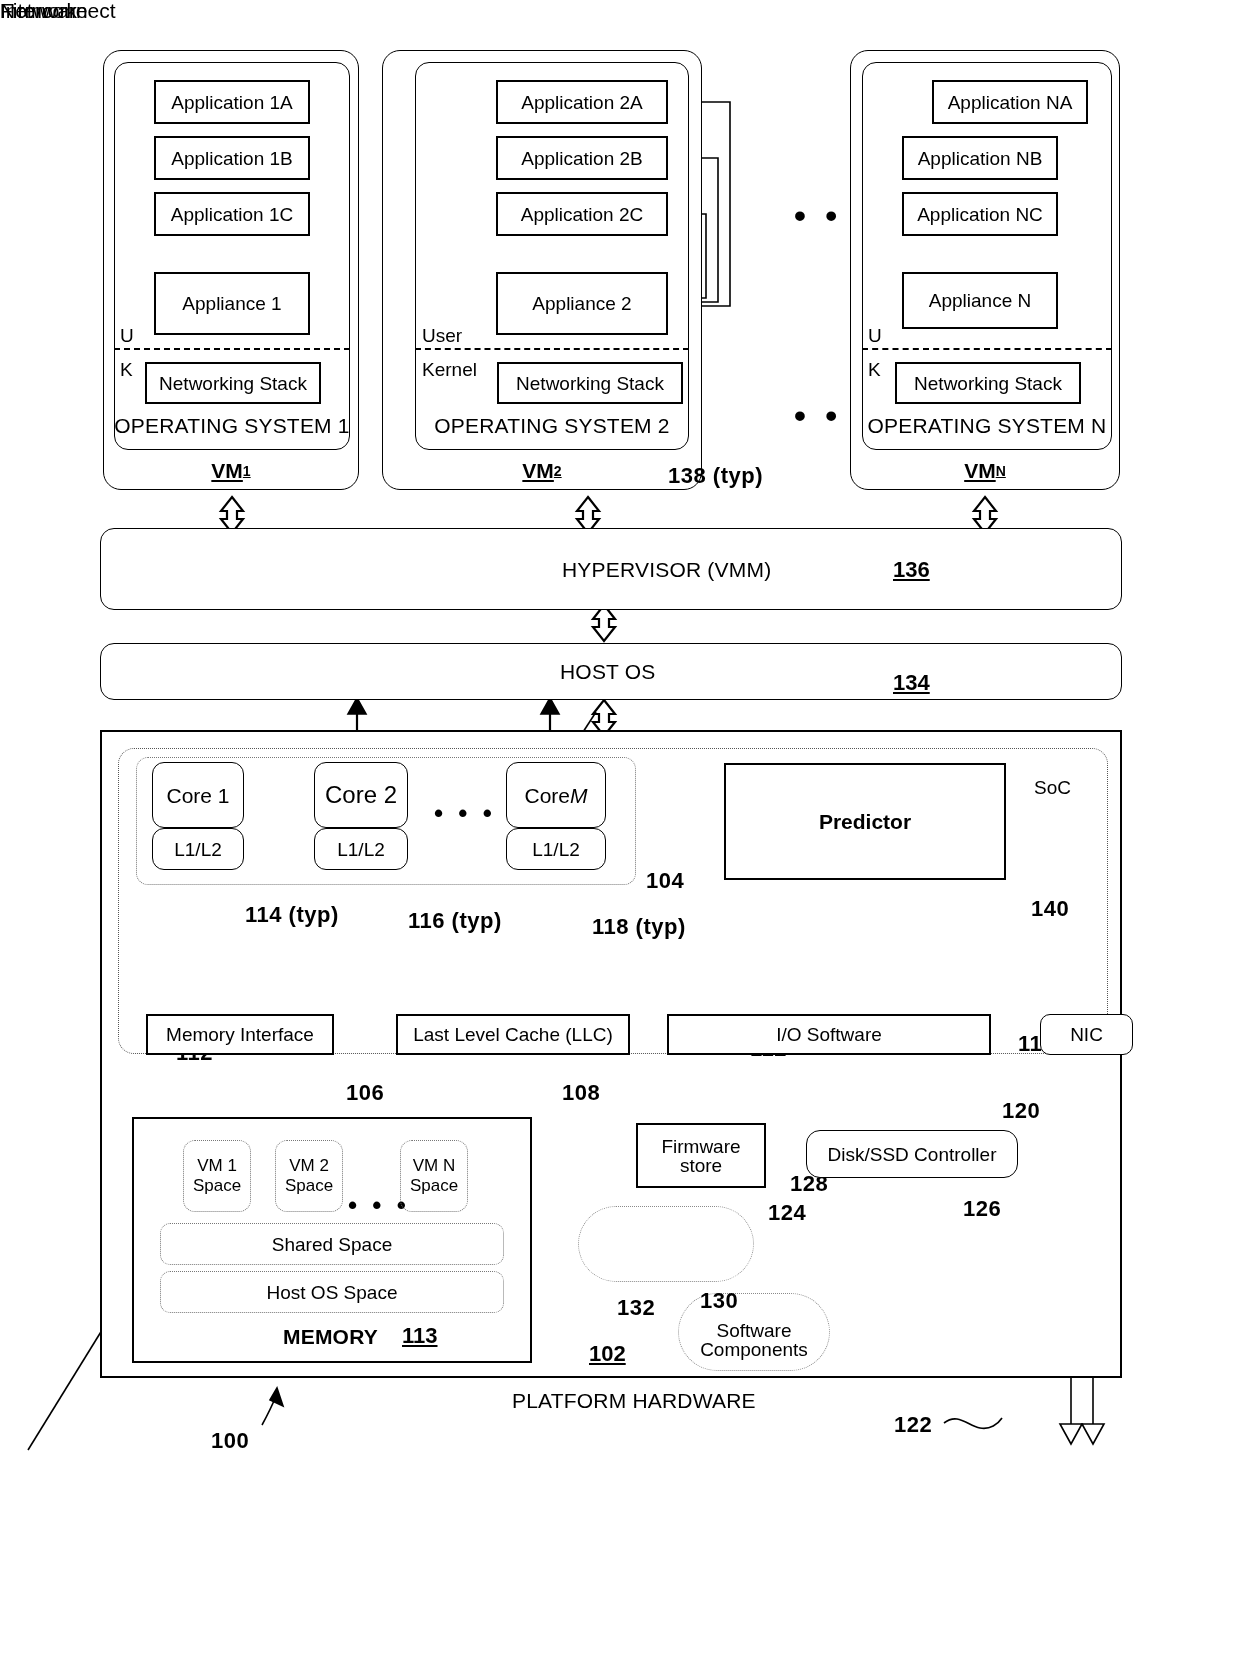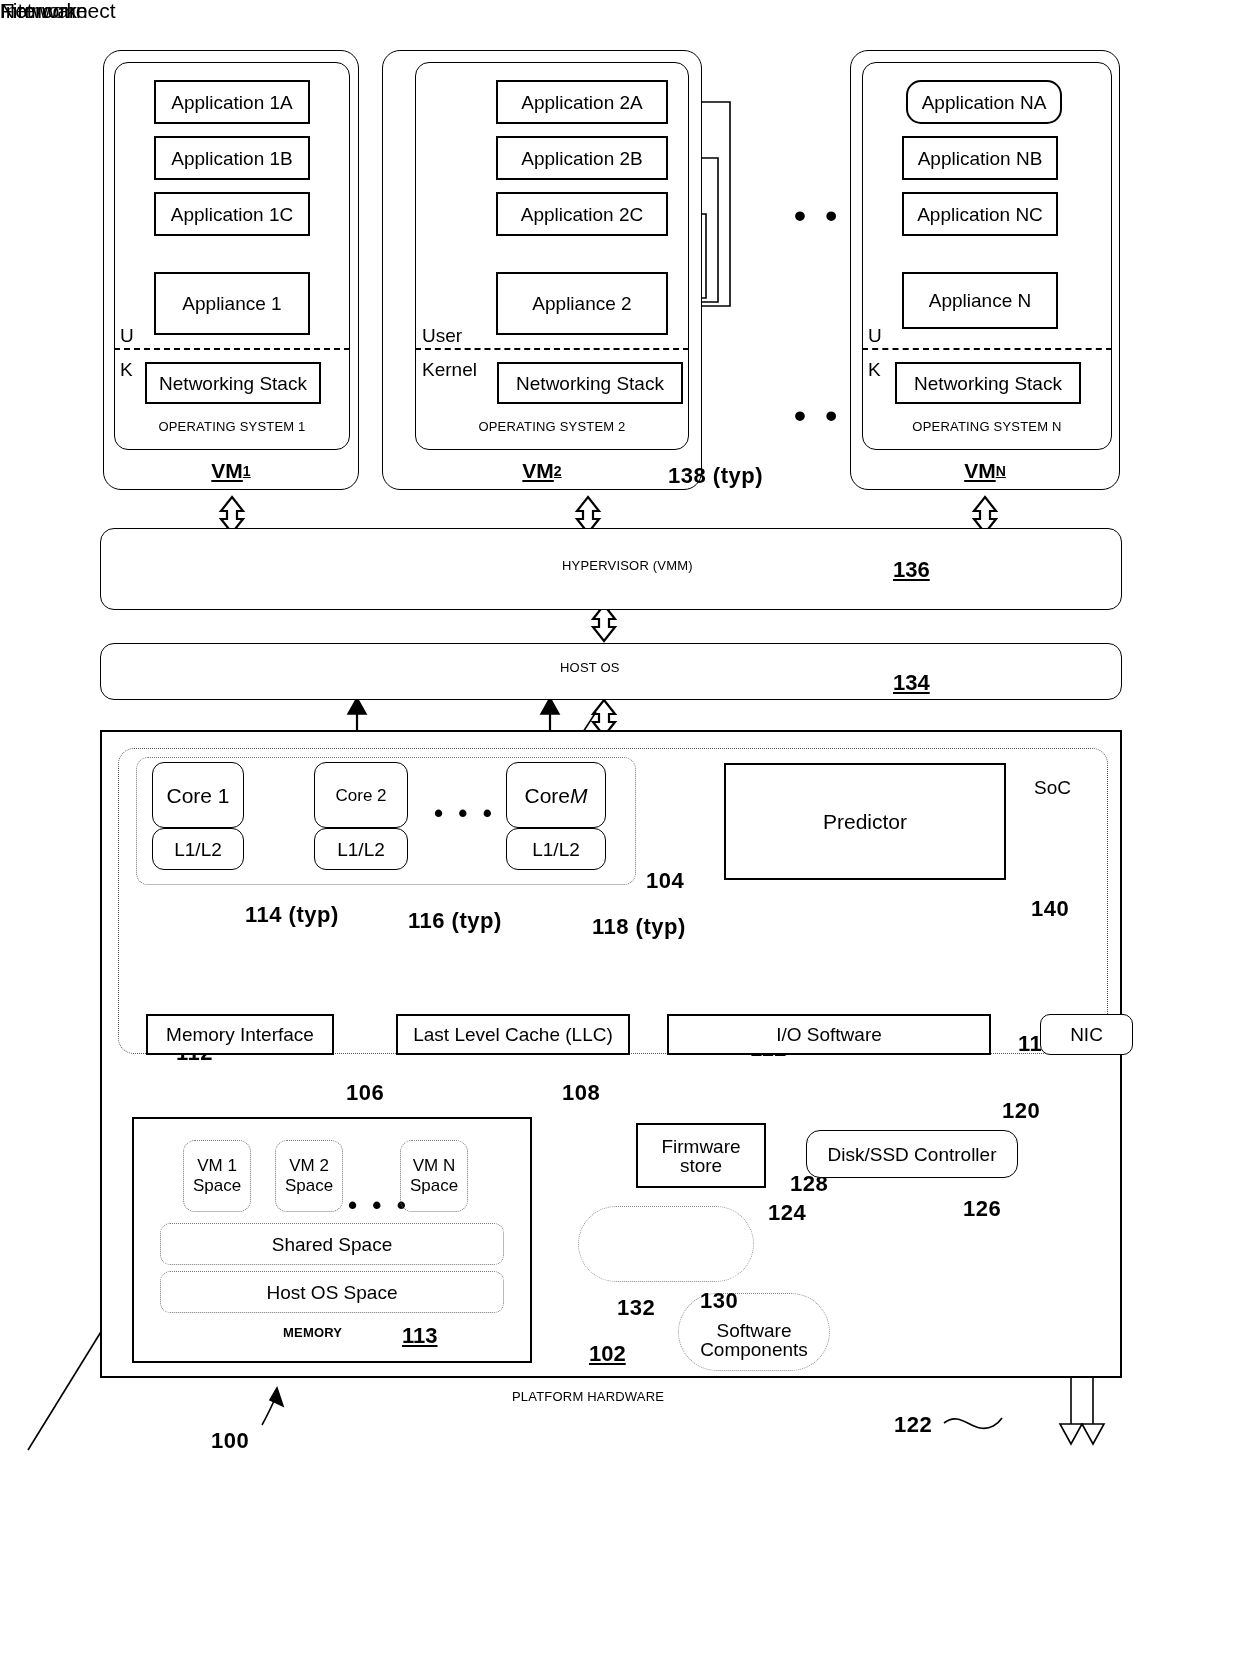--- a/index.html
+++ b/index.html
@@ -37,21 +37,21 @@
   .dot-round{
     border:1.5px dotted #777;
     border-radius:12px;
     background:transparent;
   }
 
   .lbl{font-size:19px;line-height:1;white-space:nowrap;}
   .lbl-sm{font-size:17px;}
   .num{font-size:22px;font-weight:bold;letter-spacing:.5px;}
   .num-u{font-size:22px;font-weight:bold;text-decoration:underline;}
-  .caps{font-size:13px;letter-spacing:.2px;}
+  .caps{font-size:21px;letter-spacing:.2px;}
   .ital{font-style:italic;}
 
   
   .userkernel{
     border-top:2px dashed #000;
     height:0;
   }
 
   svg{display:block;overflow:visible;}
   .dots{
@@ -321,21 +321,21 @@
   </div>
 
   <div class="abs num" style="left:668px;top:463px;">138 (typ)</div>
 
   <div class="abs dots" style="left:794px;top:198px;">• • •</div>
   <div class="abs dots" style="left:794px;top:398px;">• • •</div>
 
   <div class="abs rbox rbox-l" style="left:850px;top:50px;width:270px;height:440px;"></div>
   <div class="abs rbox" style="left:862px;top:62px;width:250px;height:388px;"></div>
 
-  <div class="abs box ctr" style="left:906px;top:80px;width:156px;height:44px;border-radius:15px;">
+  <div class="abs box ctr" style="left:932px;top:80px;width:156px;height:44px;">
     <span class="lbl">Application NA</span>
   </div>
   <div class="abs box ctr" style="left:902px;top:136px;width:156px;height:44px;">
     <span class="lbl">Application NB</span>
   </div>
   <div class="abs box ctr" style="left:902px;top:192px;width:156px;height:44px;">
     <span class="lbl">Application NC</span>
   </div>
   <div class="abs box ctr" style="left:902px;top:272px;width:156px;height:57px;">
     <span class="lbl">Appliance N</span>
@@ -375,39 +375,39 @@
   <div class="abs dot-round" style="left:136px;top:757px;width:500px;height:128px;"></div>
 
   <div class="abs rbox ctr" style="left:152px;top:762px;width:92px;height:66px;border-radius:12px;">
     <span class="lbl" style="font-size:21px;">Core 1</span>
   </div>
   <div class="abs rbox ctr" style="left:152px;top:828px;width:92px;height:42px;border-radius:12px;">
     <span class="lbl">L1/L2</span>
   </div>
 
   <div class="abs rbox ctr" style="left:314px;top:762px;width:94px;height:66px;border-radius:12px;">
-    <span class="lbl" style="font-size:17px;">Core 2</span>
+    <span class="lbl" style="font-size:24px;">Core 2</span>
   </div>
   <div class="abs rbox ctr" style="left:314px;top:828px;width:94px;height:42px;border-radius:12px;">
     <span class="lbl">L1/L2</span>
   </div>
 
   <div class="abs dots-sm" style="left:434px;top:800px;">• • •</div>
 
   <div class="abs rbox ctr" style="left:506px;top:762px;width:100px;height:66px;border-radius:12px;">
     <span class="lbl" style="font-size:21px;">Core </span>
       <span class="lbl ital" style="font-size:21px;">M</span>
   </div>
   <div class="abs rbox ctr" style="left:506px;top:828px;width:100px;height:42px;border-radius:12px;">
     <span class="lbl">L1/L2</span>
   </div>
 
   <div class="abs num" style="left:646px;top:868px;">104</div>
 
-  <div class="abs box ctr" style="left:724px;top:763px;width:282px;height:117px;">
+  <div class="abs box ctr" style="left:724px;top:763px;width:282px;height:117px;font-weight:bold;">
     <span class="lbl" style="font-size:21px;">Predictor</span>
   </div>
   <div class="abs num" style="left:1031px;top:896px;">140</div>
 
   <div class="abs num" style="left:245px;top:902px;">114 (typ)</div>
   <div class="abs num" style="left:408px;top:908px;">116 (typ)</div>
   <div class="abs num" style="left:592px;top:914px;">118 (typ)</div>
 
   <div class="abs lbl" style="font-size:21px;">Interconnect</div>
 

